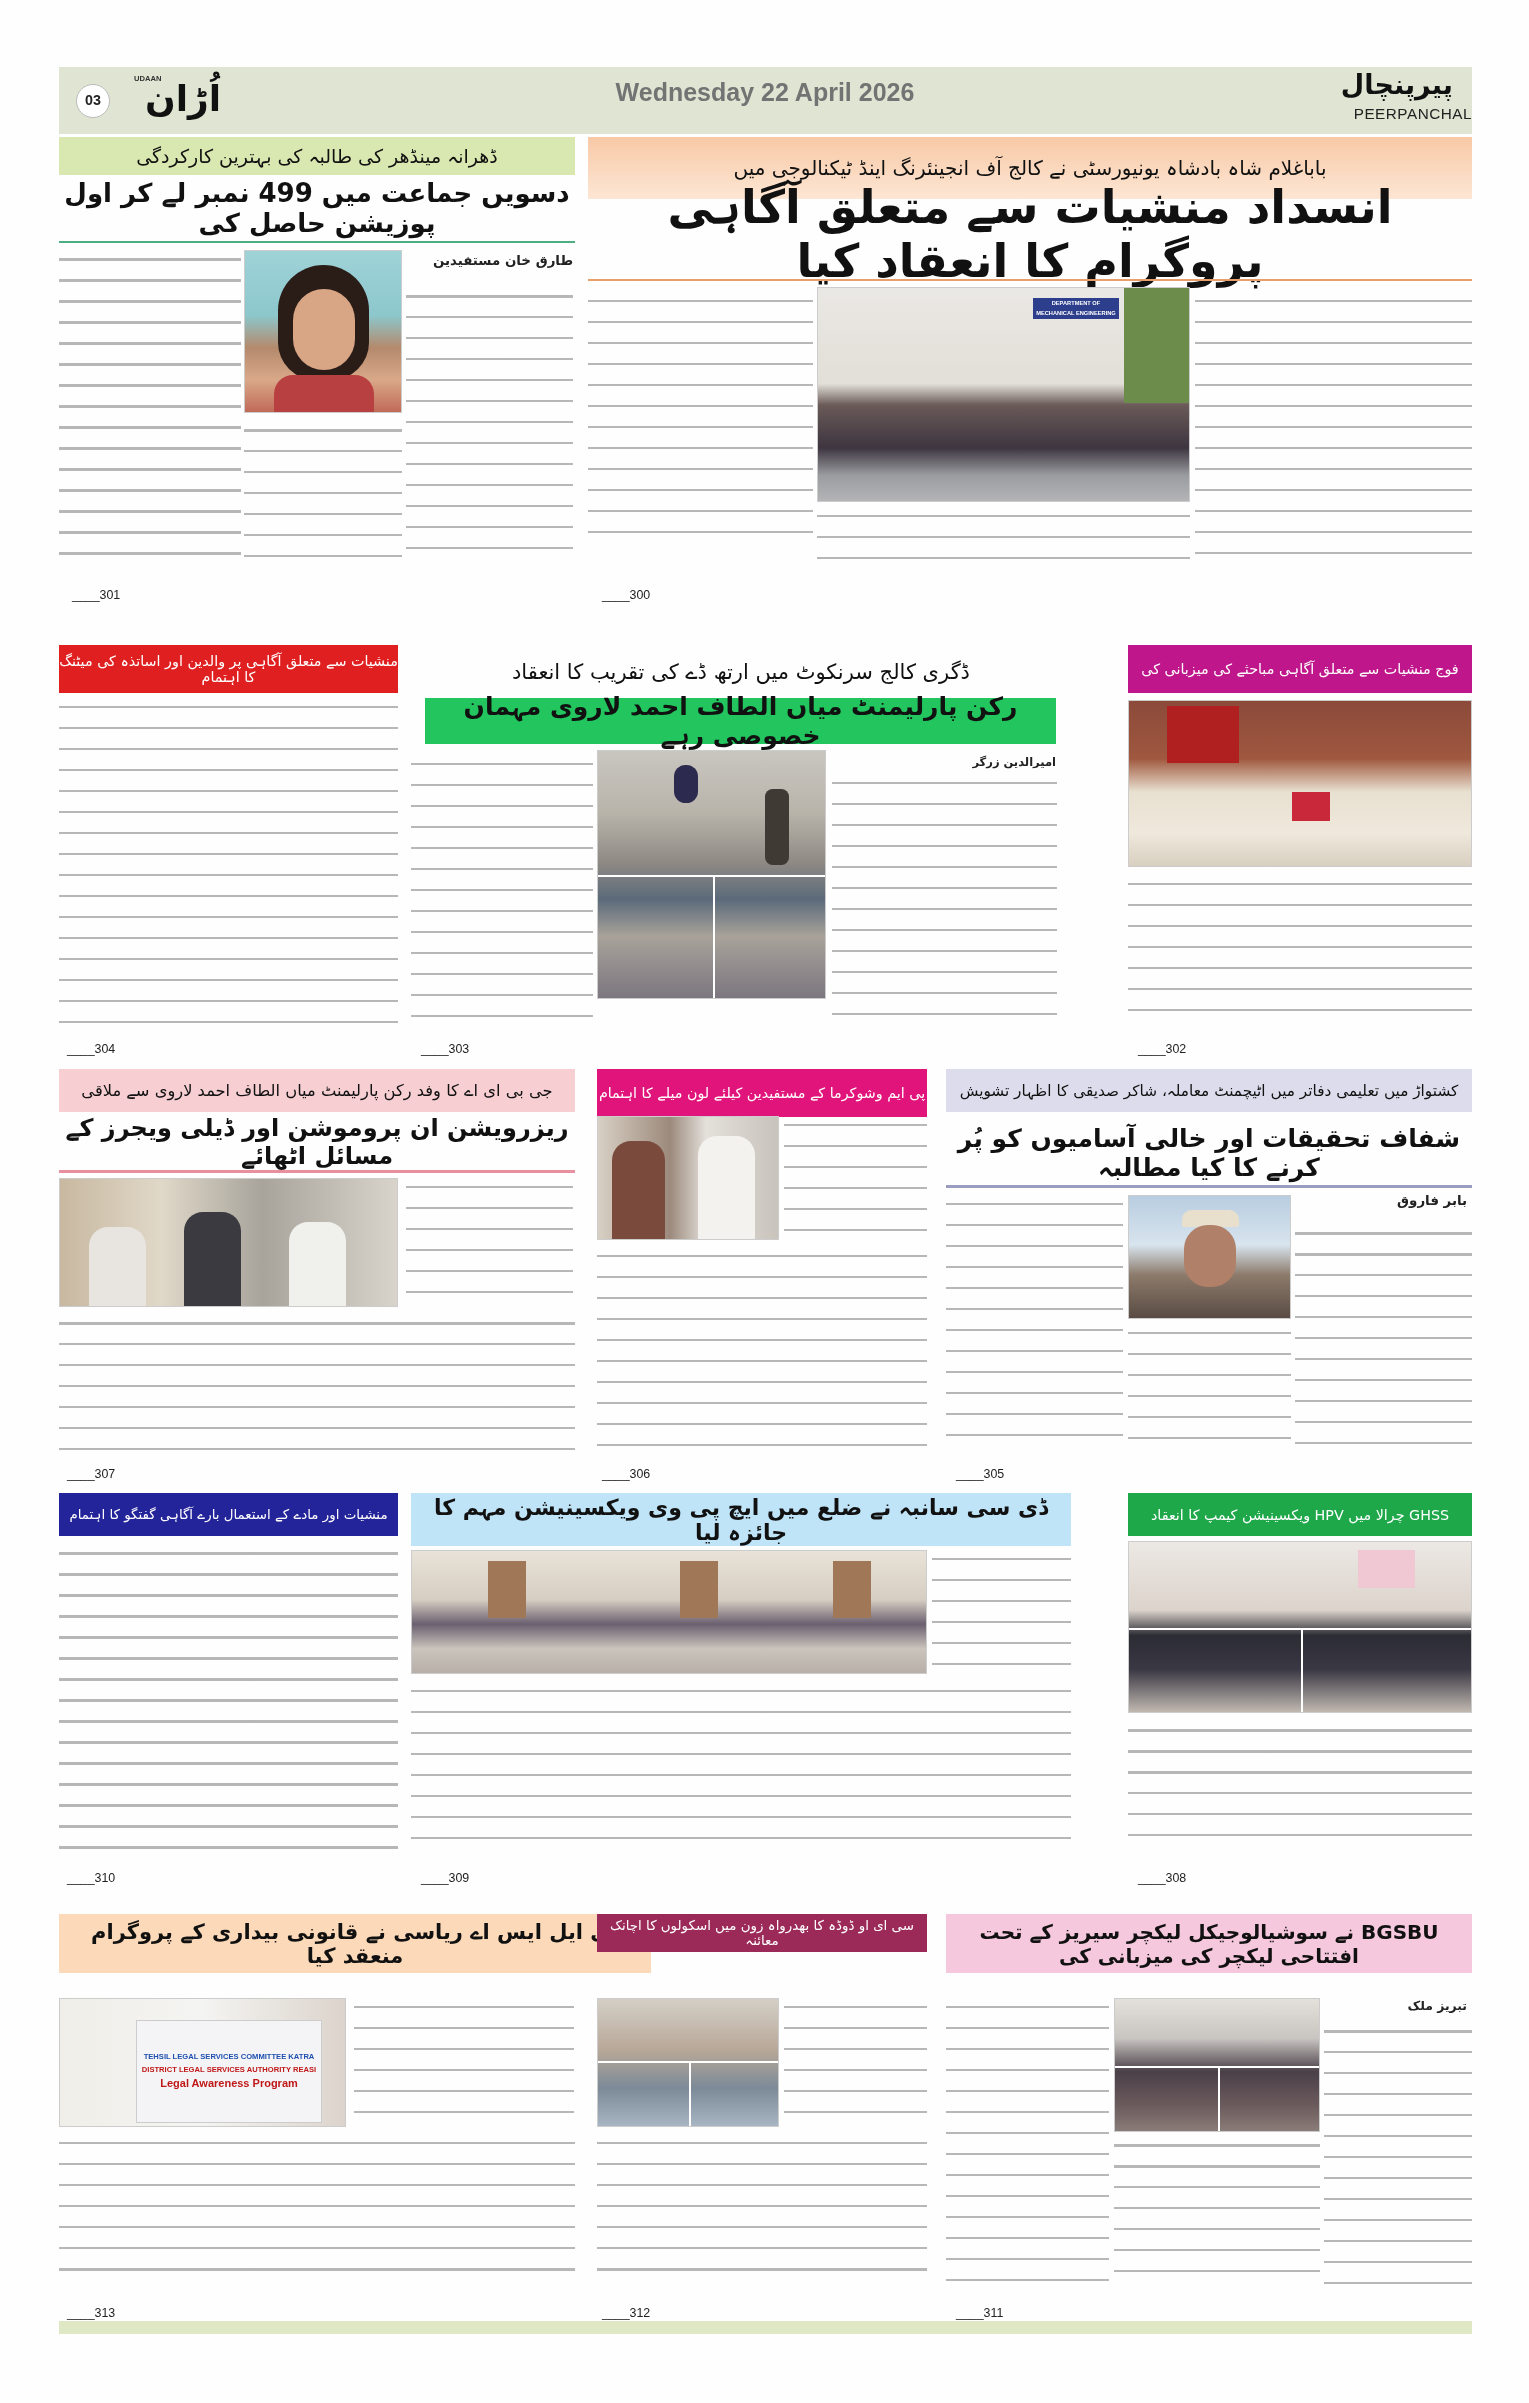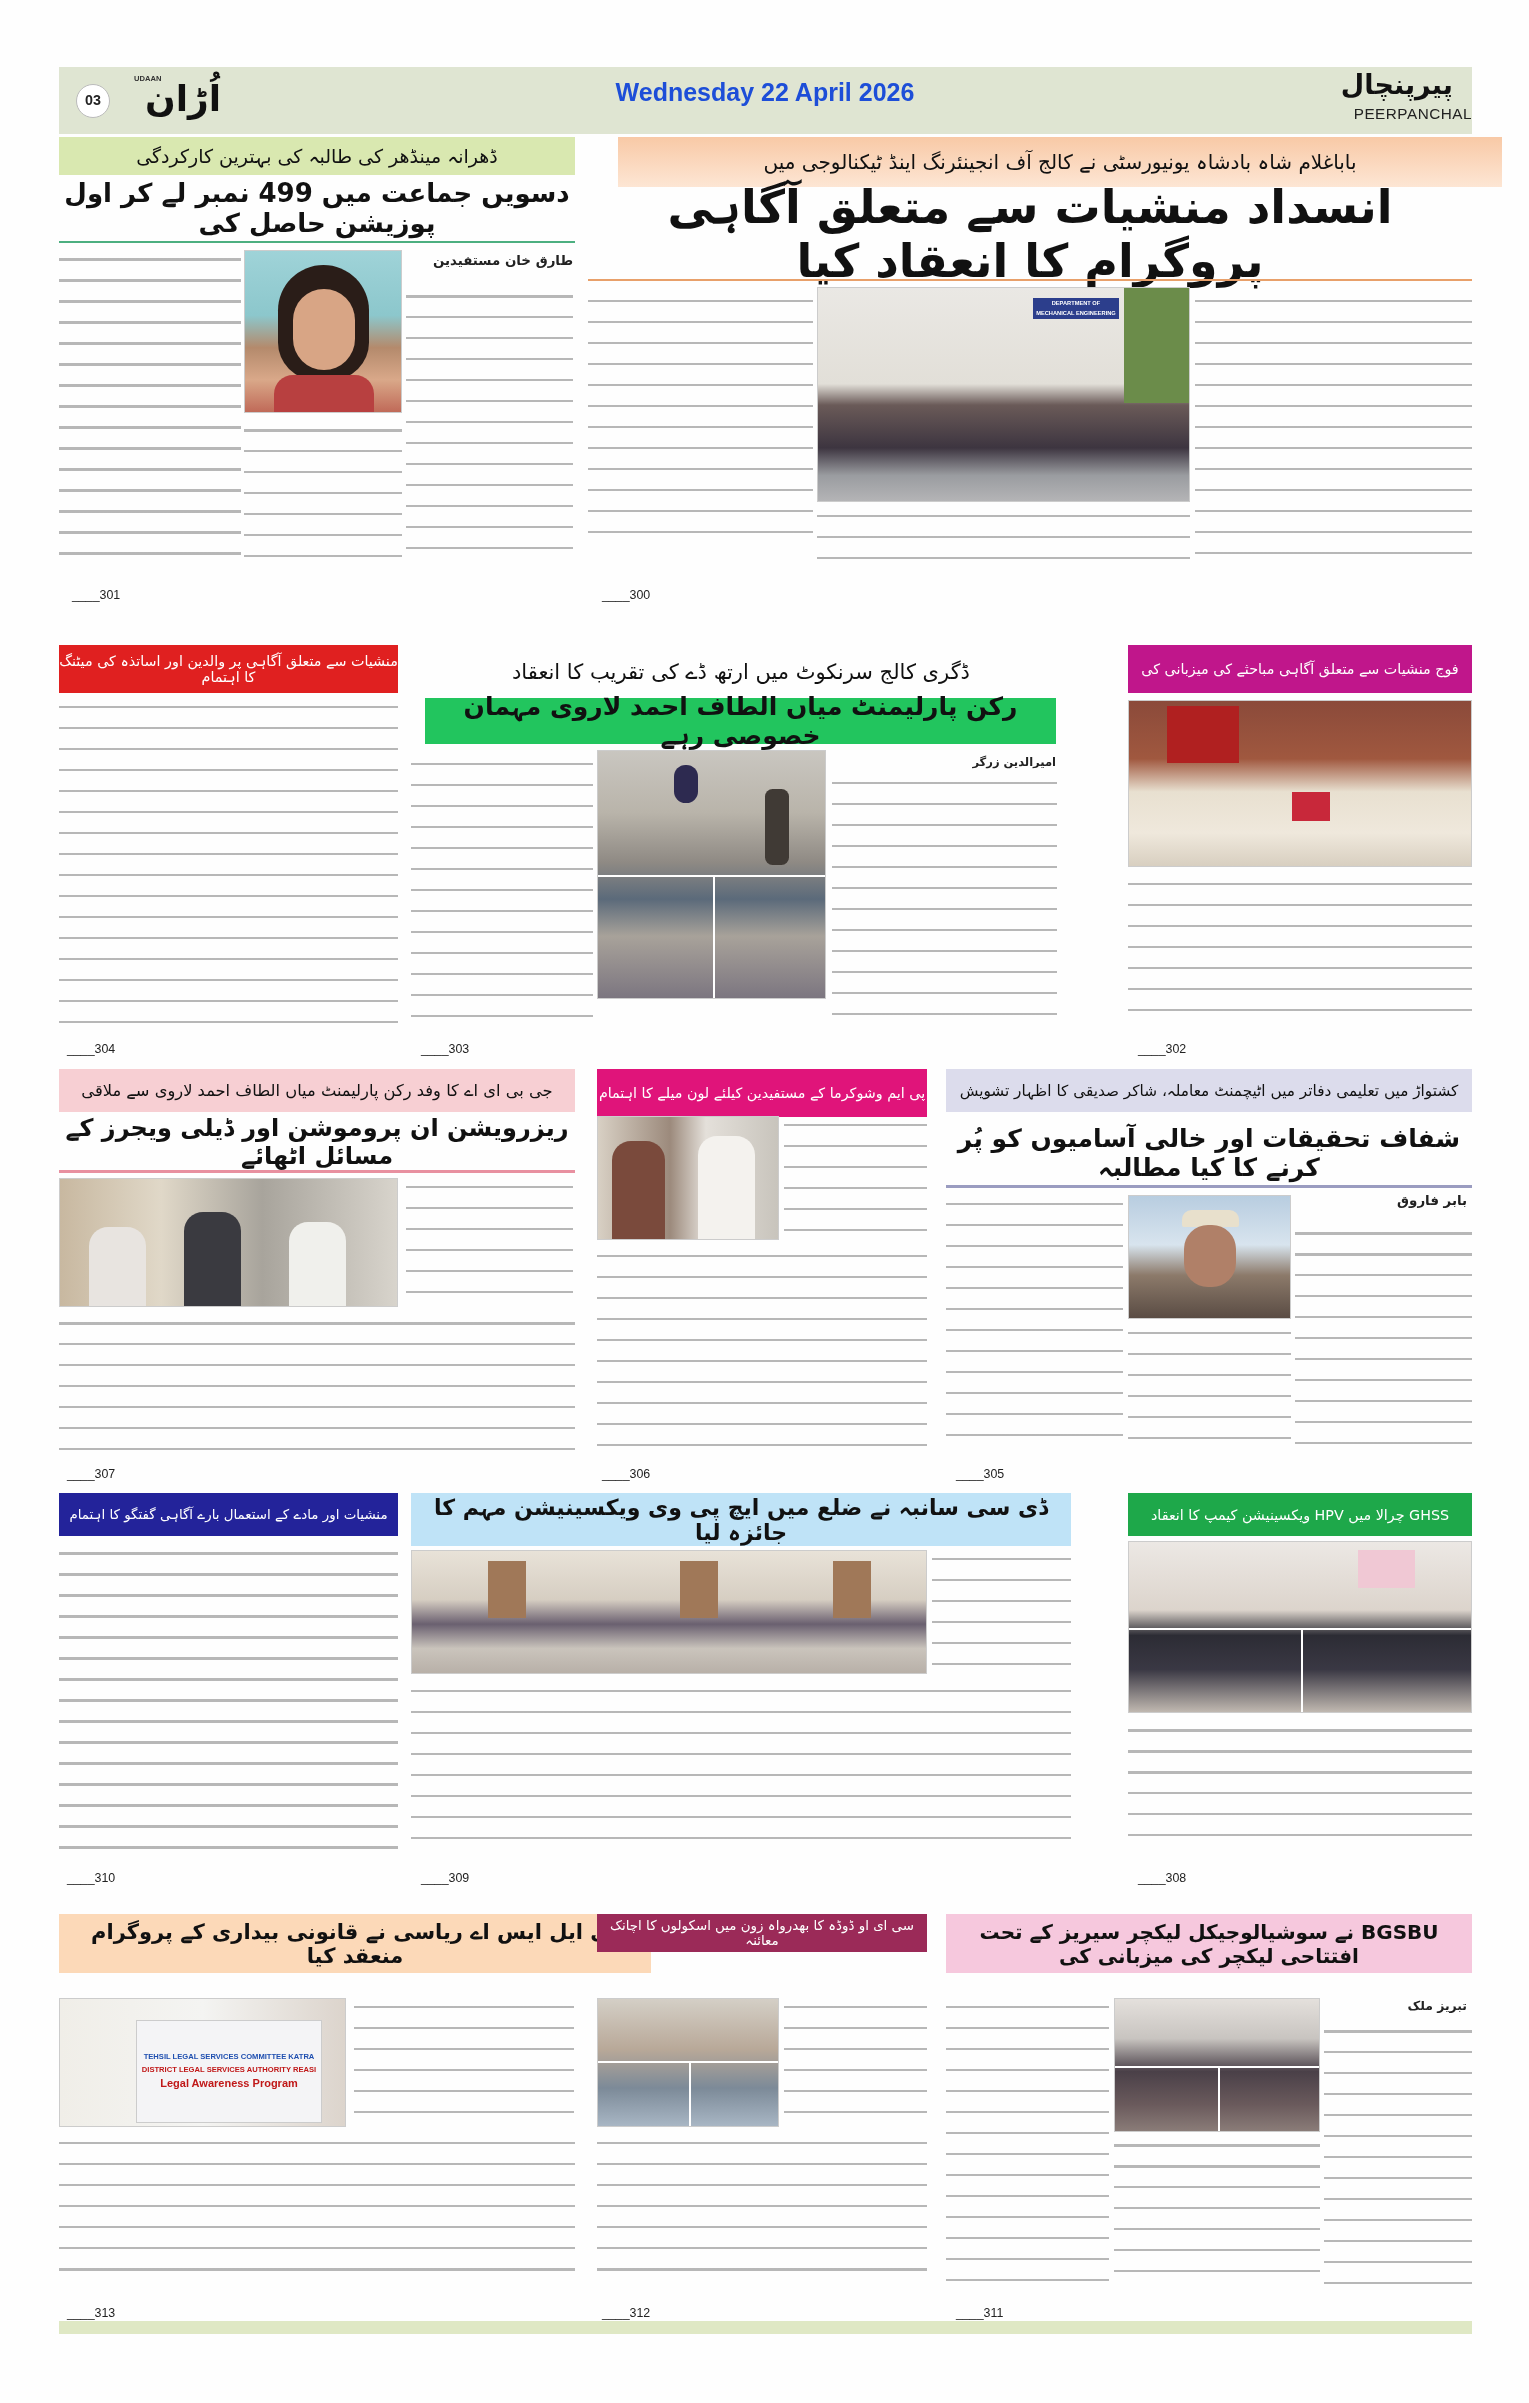--- a/index.html
+++ b/index.html
@@ -2,21 +2,21 @@
 <html><head>
 <meta charset="utf-8">
 <style>
   * { box-sizing: border-box; margin: 0; padding: 0; }
   body { width: 1529px; height: 2403px; background: #fefefe; font-family: "DejaVu Sans", sans-serif; position: relative; overflow: hidden; }
   .abs { position: absolute; }
   .masthead { left: 59px; top: 67px; width: 1413px; height: 67px; background: #dfe5d2; }
   .page-no { left: 76px; top: 84px; width: 34px; height: 34px; border-radius: 50%; border: 1.9px solid #bbb; background: #fff; font: bold 14.3px "Liberation Sans", sans-serif; text-align: center; line-height: 31px; color: #222; }
   .logo-udaan { left: 134px; top: 74px; font: bold 7.6px "Liberation Sans", sans-serif; color: #333; }
   .logo-urdu { left: 145px; top: 78px; font: bold 36px "DejaVu Sans", sans-serif; color: #111; direction: rtl; }
-  .date { left: 574px; top: 78px; width: 382px; text-align: center; font: bold 25px "Liberation Sans", sans-serif; color: #1d4ed8; }
+  .date { left: 574px; top: 78px; width: 382px; text-align: center; font: bold 25px "Liberation Sans", sans-serif; color: #737373; }
   .pp-urdu { right: 76px; top: 69px; font: bold 27px "DejaVu Sans", sans-serif; color: #111; direction: rtl; }
   .pp-en { right: 57px; top: 105px; font: 15.3px "Liberation Sans", sans-serif; color: #222; letter-spacing: 0.5px; }
   .bar { direction: rtl; text-align: center; color: #111; display: flex; align-items: center; justify-content: center; font-family: "DejaVu Sans", sans-serif; }
   .hl { direction: rtl; text-align: center; color: #111; font-family: "DejaVu Sans", sans-serif; font-weight: bold; display: flex; align-items: center; justify-content: center; }
   .rule { height: 1.9px; }
   .lines { background: repeating-linear-gradient(to bottom, transparent 0 7.6px, #7d7d7d 7.6px 10.5px, transparent 10.5px 21px); opacity: .55; }
   .photo { border: 1px solid #ccc; overflow: hidden; }
   .byline { direction: rtl; font: bold 13.4px "DejaVu Sans", sans-serif; color: #222; }
   .ref { font: 12.4px "Liberation Sans", sans-serif; color: #222; }
   .bottom-bar { left: 59px; top: 2321px; width: 1413px; height: 13.4px; background: #dfe8c4; }
@@ -39,21 +39,21 @@
 <div class="abs photo" style="left:244px;top:250px;width:158px;height:163px;background:linear-gradient(180deg,#9fd3d8 0%,#8cc7cc 40%,#b48a6c 60%,#d9a889 80%,#c06a58 100%);">
   <div style="position:absolute;left:33px;top:14.3px;width:91px;height:115px;border-radius:46px 46px 38px 38px;background:#2a1d18;"></div>
   <div style="position:absolute;left:48px;top:38px;width:62px;height:81px;border-radius:31px;background:#d8a585;"></div>
   <div style="position:absolute;left:29px;top:124px;width:100px;height:38px;border-radius:19px 19px 0 0;background:#b84040;"></div>
 </div>
 <div class="abs lines" style="left:59px;top:250px;width:182px;height:315px;"></div>
 <div class="abs lines" style="left:244px;top:421px;width:158px;height:143px;"></div>
 <div class="abs lines" style="left:406px;top:287px;width:167px;height:277px;"></div>
 <div class="abs ref" style="left:72px;top:588px;">____<span>301</span></div>
 
-<div class="abs bar" style="left:588px;top:137px;width:884px;height:50px;background:linear-gradient(180deg,#f8c9a6,#fde6d4);font-size:20px;margin-left:30px;">باباغلام شاہ بادشاہ یونیورسٹی نے کالج آف انجینئرنگ اینڈ ٹیکنالوجی میں</div>
+<div class="abs bar" style="left:588px;top:137px;width:884px;height:62px;background:linear-gradient(180deg,#f8c9a6,#fde6d4);font-size:20px;">باباغلام شاہ بادشاہ یونیورسٹی نے کالج آف انجینئرنگ اینڈ ٹیکنالوجی میں</div>
 <div class="abs hl" style="left:588px;top:191px;width:884px;height:86px;font-size:46px;">انسداد منشیات سے متعلق آگاہی پروگرام کا انعقاد کیا</div>
 <div class="abs rule" style="left:588px;top:279px;width:884px;background:#e8a06a;"></div>
 <div class="abs photo" style="left:817px;top:287px;width:373px;height:215px;background:linear-gradient(180deg,#eae8e4 0%,#e2dfd8 45%,#6a5a58 55%,#3d3540 75%,#9a9ca0 88%,#b4b4b6 100%);">
   <div style="position:absolute;left:215px;top:9.6px;width:86px;height:21px;background:#2c3e8c;color:#fff;font:bold 5.7px 'Liberation Sans',sans-serif;text-align:center;line-height:10.5px;">DEPARTMENT OF MECHANICAL ENGINEERING</div>
   <div style="position:absolute;left:306px;top:0;width:67px;height:115px;background:#6b8c4a;"></div>
 </div>
 <div class="abs lines" style="left:588px;top:292px;width:225px;height:258px;"></div>
 <div class="abs lines" style="left:1195px;top:292px;width:277px;height:277px;"></div>
 <div class="abs lines" style="left:817px;top:507px;width:373px;height:62px;"></div>
 <div class="abs ref" style="left:602px;top:588px;">____<span>300</span></div>

